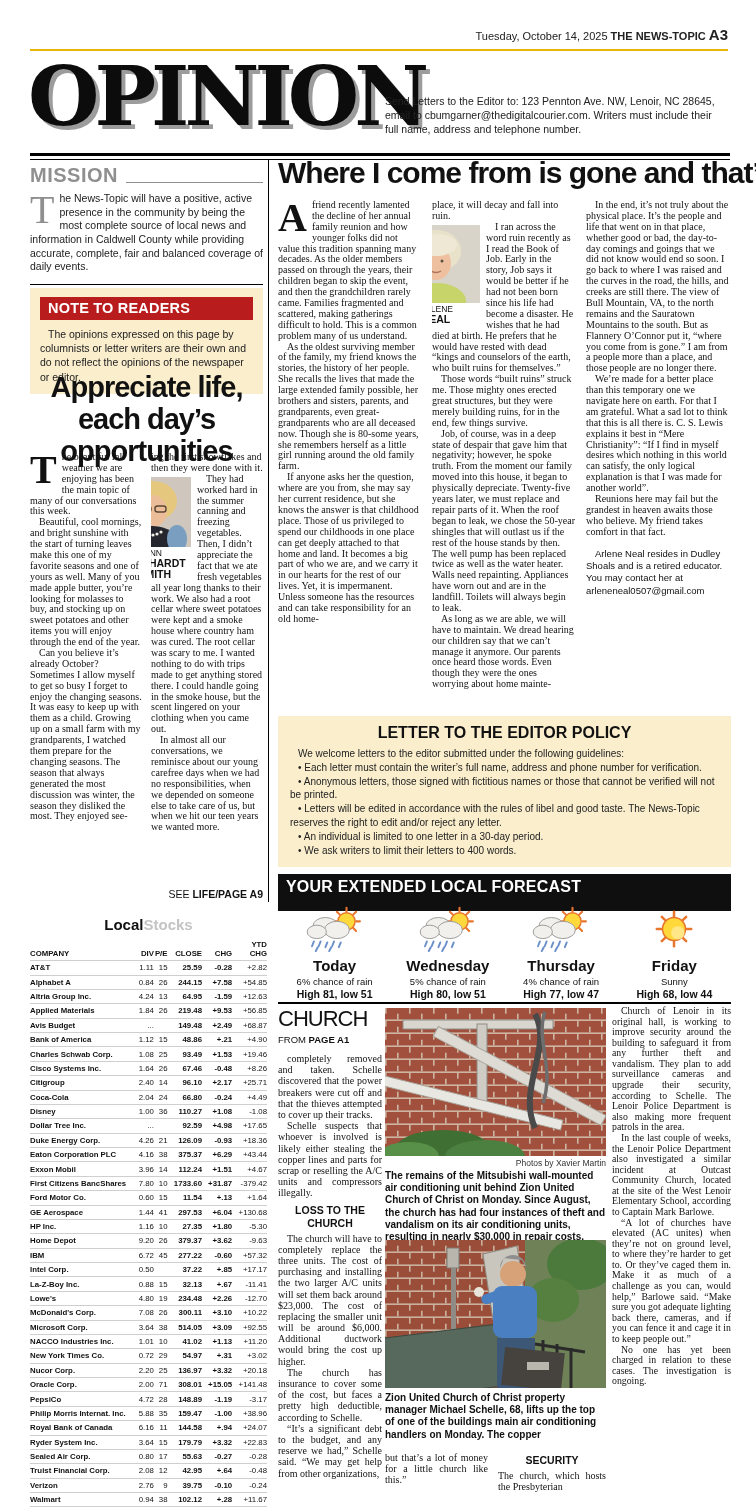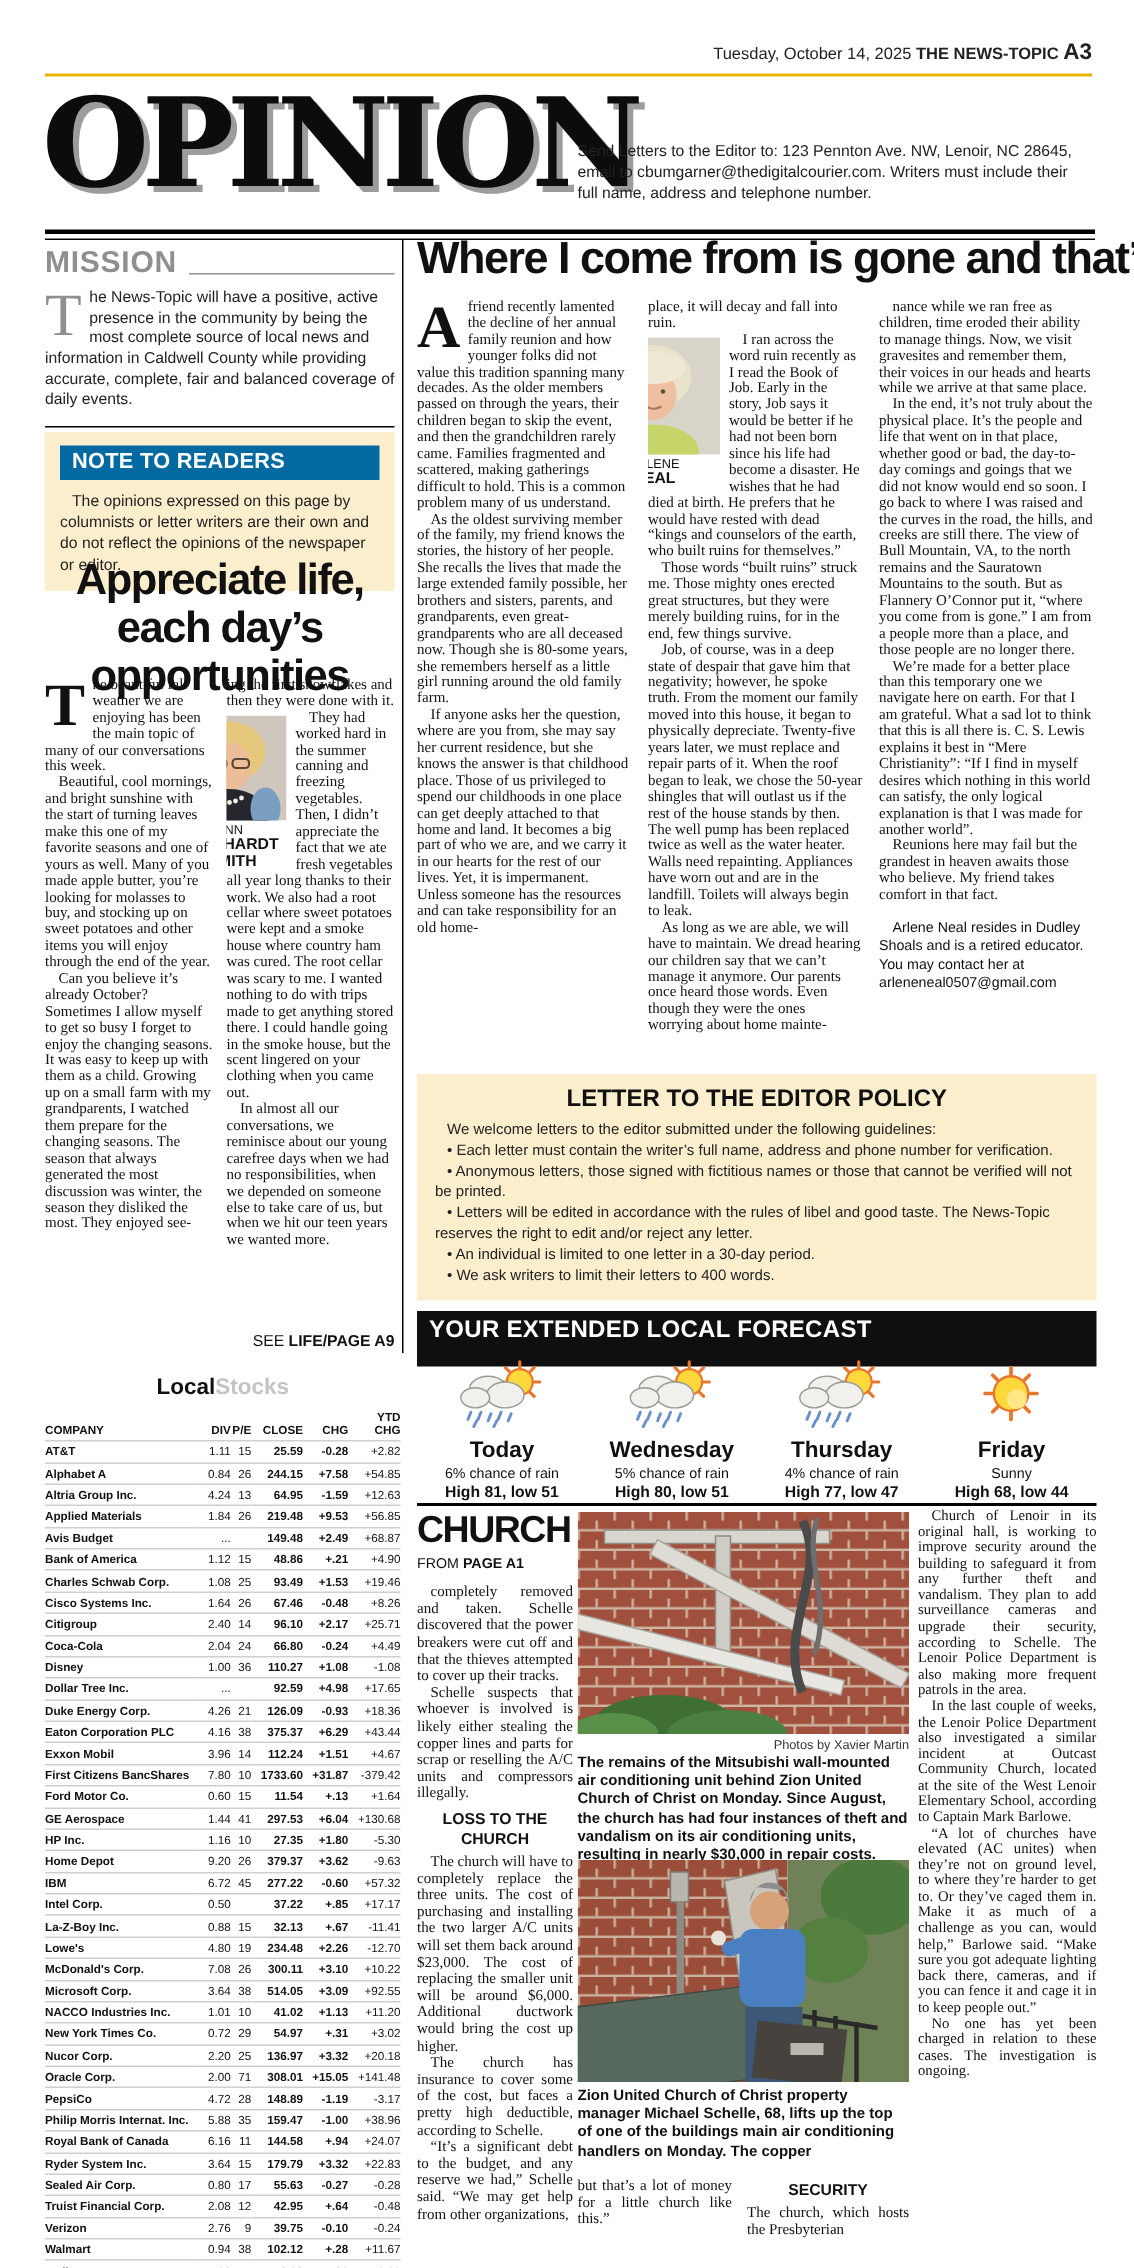--- a/index.html
+++ b/index.html
@@ -21,21 +21,21 @@
   
   .lrail{left:30px;width:233px;}
   #mission-head{top:164px;display:flex;align-items:flex-end;width:233px;}
   #mission-head .mh{font-size:20px;font-weight:700;color:#8f8f8f;letter-spacing:.5px;}
   #mission-head .ln{flex:1;border-bottom:1.5px solid #8f8f8f;margin:0 0 4px 8px;}
   #mission-text{top:192px;font-size:10.5px;line-height:1.3;color:#222;border-bottom:1px solid #000;padding-bottom:10px;}
   .dropcap{float:left;font-family:"Liberation Serif",serif;font-weight:400;font-size:40px;line-height:.8;padding:2px 5px 0 0;color:#8f8f8f;}
   .dropcap.dark{color:#111;font-weight:700;}
 
   #notebox{top:288px;width:213px;background:#faeecd;padding:9px 10px 10px;}
-  #notebox .nb-head{background:#0369a1;color:#fff;font-weight:700;font-size:14.5px;padding:3px 8px 4px;letter-spacing:.2px;}
+  #notebox .nb-head{background:#b91c1c;color:#fff;font-weight:700;font-size:14.5px;padding:3px 8px 4px;letter-spacing:.2px;}
   #notebox .nb-text{font-size:10.5px;line-height:1.35;margin-top:7px;color:#222;text-indent:8px;}
 
   #app-headline{top:372px;width:233px;font-size:29px;line-height:1.1;font-weight:700;text-align:center;letter-spacing:-1px;}
   #app-cols{top:452px;width:233px;height:450px;display:flex;gap:9px;overflow:hidden;}
   #app-cols .col{width:112px;font-family:"Liberation Serif",serif;font-size:10px;line-height:1.09;overflow:hidden;}
   .para{margin:0;text-indent:9px;}
   .pfirst{margin:0;text-indent:0;}
   #see-line{top:888px;left:151px;width:112px;text-align:right;font-size:10.5px;}
   #see-line b{font-weight:700;}
 
@@ -76,21 +76,21 @@
   #stocks table{width:100%;border-collapse:collapse;margin-top:8px;font-size:7.8px;}
   #stocks th{font-weight:700;text-align:right;vertical-align:bottom;padding:0 0 2px 0;line-height:1.1;}
   #stocks th.co{text-align:left;}
   #stocks td{border-top:1px solid #cfcfcf;padding:2.2px 0 2.2px 0;text-align:right;white-space:nowrap;}
   #stocks td.c0{text-align:left;font-weight:700;}
   #stocks td.c3,#stocks td.c4{font-weight:700;}
   #stocks tr td:nth-child(n+2){padding-left:4px;}
 
   
   #church{left:278px;top:1006px;width:104px;}
-  #church .ch-head{font-size:25px;font-weight:700;letter-spacing:-1px;}
+  #church .ch-head{font-size:22px;font-weight:400;letter-spacing:-1px;}
   #church .ch-from{font-size:9.5px;margin:2px 0 8px;}
   #church .ch-from b{font-weight:700;}
   .newsbody{font-family:"Liberation Serif",serif;font-size:10px;line-height:1.12;text-align:justify;}
   .subhead{font-family:"Liberation Sans",sans-serif;font-size:10.5px;font-weight:700;text-align:center;margin:6px 0 4px;line-height:1.15;}
 
   .photo{left:385px;width:221px;height:148px;overflow:hidden;}
   .photo svg{display:block;width:100%;height:100%;}
   #credit{left:385px;top:1158px;width:221px;text-align:right;font-size:8.5px;color:#333;}
   .caption{left:385px;width:221px;font-size:10px;font-weight:700;line-height:1.22;color:#111;}
 
@@ -191,21 +191,20 @@
       </div>
       <div>
           <p class="para">I ran across the word ruin recently as I read the Book of Job. Early in the story, Job says it would be better if he had not been born since his life had become a disaster. He wishes that he had died at birth. He prefers that he would have rested with dead “kings and counselors of the earth, who built ruins for themselves.”</p>
           <p class="para">Those words “built ruins” struck me. Those mighty ones erected great structures, but they were merely building ruins, for in the end, few things survive.</p>
           <p class="para">Job, of course, was in a deep state of despair that gave him that negativity; however, he spoke truth. From the moment our family moved into this house, it began to physically depreciate. Twenty-five years later, we must replace and repair parts of it. When the roof began to leak, we chose the 50-year shingles that will outlast us if the rest of the house stands by then. The well pump has been replaced twice as well as the water heater. Walls need repainting. Appliances have worn out and are in the landfill. Toilets will always begin to leak.</p>
           <p class="para">As long as we are able, we will have to maintain. We dread hearing our children say that we can’t manage it anymore. Our parents once heard those words. Even though they were the ones worrying about home mainte-</p>
         </div>
     </div>
     <div class="col">
       <div>
-          <p class="para">nance while we ran free as children, time eroded their ability to manage things. Now, we visit gravesites and remember them, their voices in our heads and hearts while we arrive at that same place.</p>
           <p class="para">In the end, it’s not truly about the physical place. It’s the people and life that went on in that place, whether good or bad, the day-to-day comings and goings that we did not know would end so soon. I go back to where I was raised and the curves in the road, the hills, and creeks are still there. The view of Bull Mountain, VA, to the north remains and the Sauratown Mountains to the south. But as Flannery O’Connor put it, “where you come from is gone.” I am from a people more than a place, and those people are no longer there.</p>
           <p class="para">We’re made for a better place than this temporary one we navigate here on earth. For that I am grateful. What a sad lot to think that this is all there is. C. S. Lewis explains it best in “Mere Christianity”: “If I find in myself desires which nothing in this world can satisfy, the only logical explanation is that I was made for another world”.</p>
           <p class="para">Reunions here may fail but the grandest in heaven awaits those who believe. My friend takes comfort in that fact.</p>
         </div>
       <p class="bio">Arlene Neal resides in Dudley Shoals and is a retired educator. You may contact her at arleneneal0507@gmail.com</p>
     </div>
   </div>
 
   <div class="abs" id="policy">
     <div class="ph">LETTER TO THE EDITOR POLICY</div>

